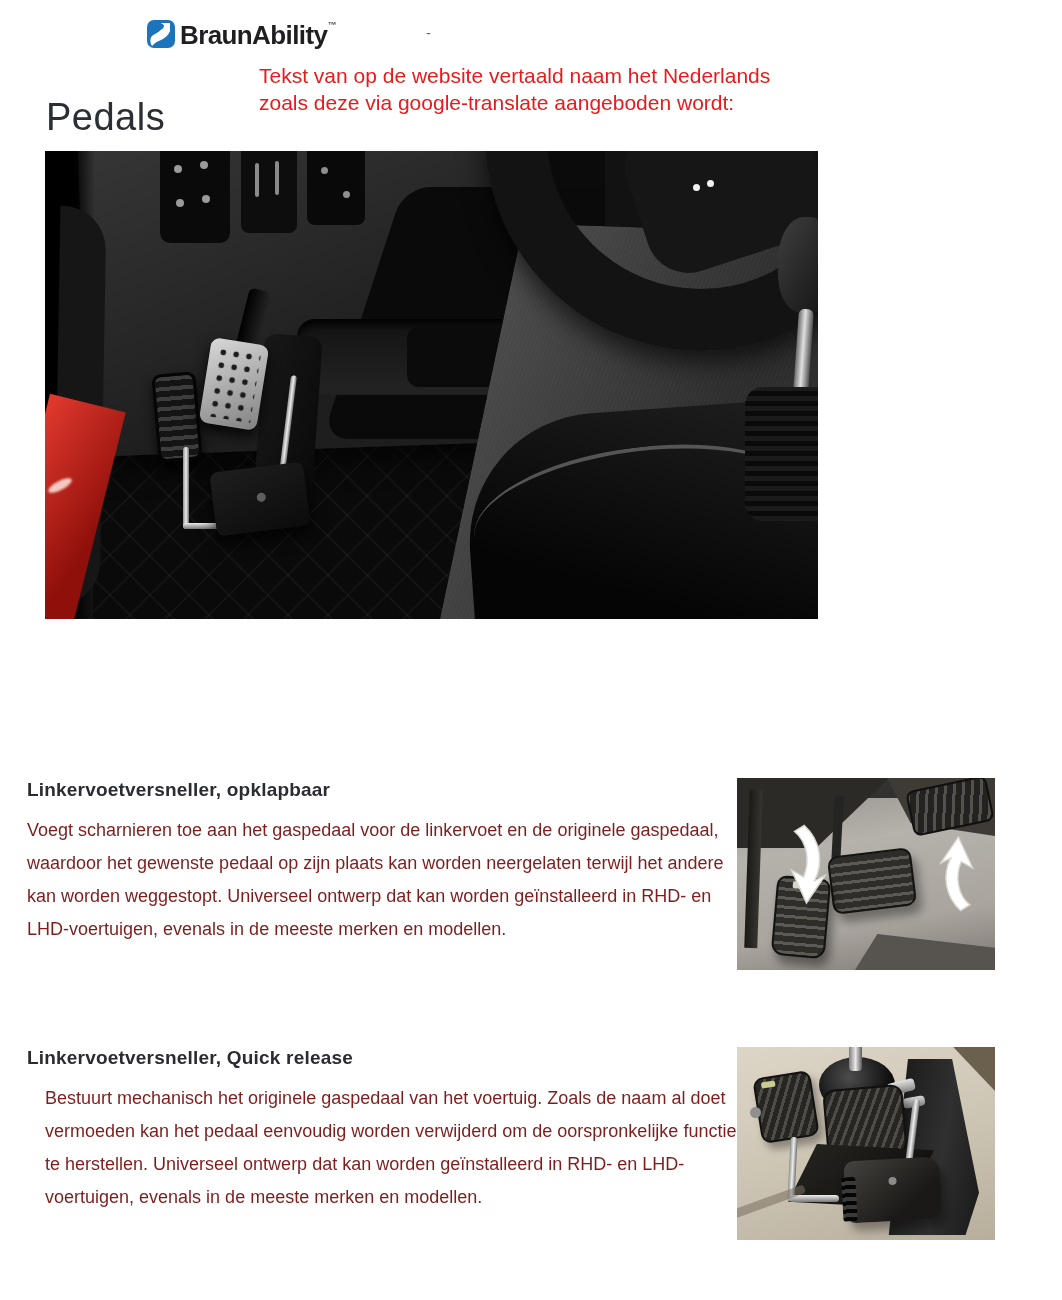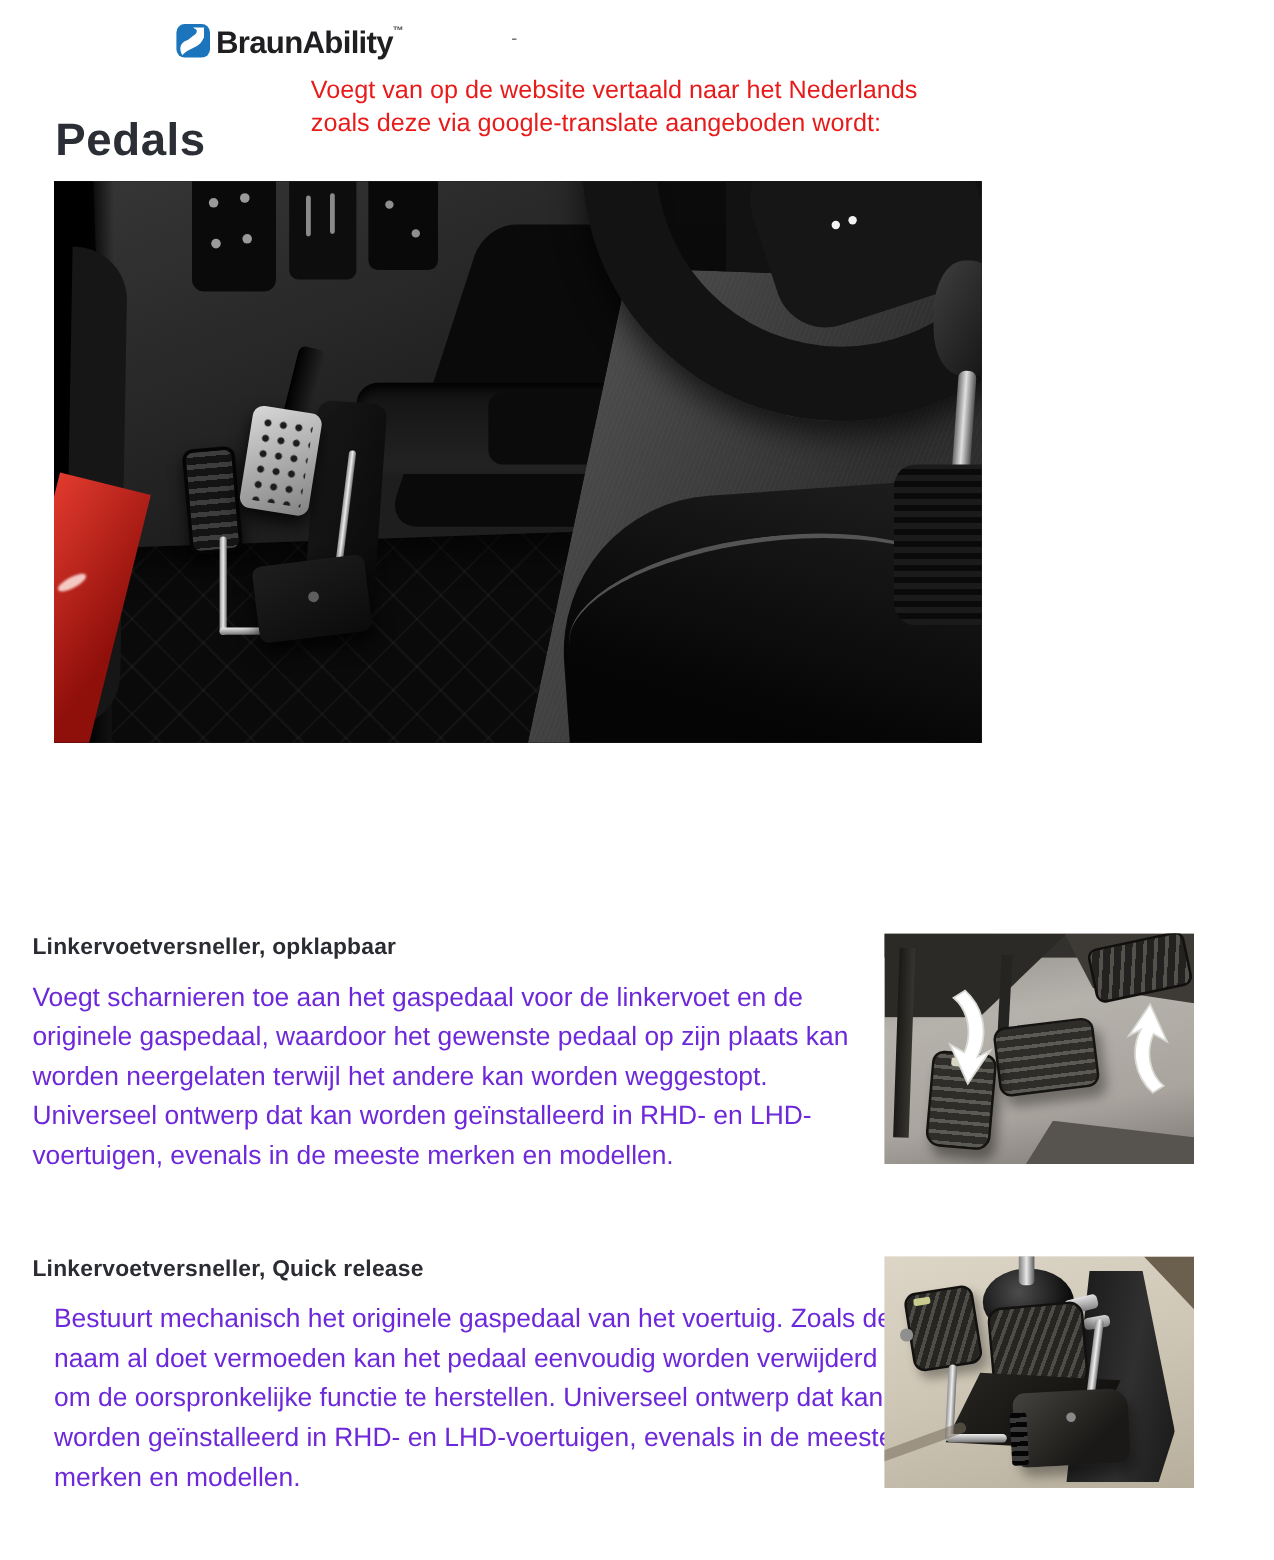--- a/index.html
+++ b/index.html
@@ -11,21 +11,21 @@
   
   .logo-mark { left:147px; top:20px; width:28px; height:28px; border-radius:7px;
                background:#1c75bc; overflow:hidden; }
   .logo-text { left:180px; top:20px; font-size:26px; font-weight:700; color:#1f1f22;
                letter-spacing:-0.6px; }
   .logo-text .tm { font-size:9px; vertical-align:top; color:#4a4a4a; }
   .stray { left:426px; top:24px; font-size:15px; color:#6a6a6a; }
   .annotation { left:259px; top:62px; width:520px; font-size:21px; line-height:27px;
                 color:#e81a1a; }
 
-  h1.page-title { position:absolute; left:46px; top:96px; font-size:38px; font-weight:700;
+  h1.page-title { position:absolute; left:46px; top:96px; font-size:38px; font-weight:400;
                   color:#2b2e34; letter-spacing:0.5px; }
 
   
   .hero { left:45px; top:151px; width:773px; height:468px; overflow:hidden;
           background:#101010; box-shadow:inset 0 0 90px rgba(0,0,0,.75); }
   .hero div { position:absolute; }
   .h-base { inset:0; background:radial-gradient(ellipse at 30% 70%, #1c1c1c, #0b0b0b 75%); }
   .h-carpet { left:48px; top:285px; width:430px; height:183px; background:#0a0a0a;
       background-image:repeating-linear-gradient(45deg, rgba(255,255,255,0.035) 0 2px, transparent 2px 28px),
                        repeating-linear-gradient(-45deg, rgba(255,255,255,0.03) 0 2px, transparent 2px 28px); }
@@ -99,21 +99,21 @@
       background:linear-gradient(160deg,#1e1e1e,#0b0b0b); border-radius:8px;
       box-shadow:0 9px 16px rgba(0,0,0,.8); }
   .h-bracket:after { content:""; position:absolute; left:44px; top:26px; width:9px; height:9px;
       border-radius:50%; background:#5e5e5e; }
 
   
   h2.intro { position:absolute; left:27px; top:638px; width:870px; font-size:30px;
       line-height:37px; font-weight:700; color:#303239; letter-spacing:-0.2px; }
   .sec-title { position:absolute; font-size:19px; font-weight:700; color:#2a2c32;
       letter-spacing:0.2px; }
-  .sec-body { position:absolute; width:700px; font-size:22px; line-height:33px; color:#6d28d9; }
+  .sec-body { position:absolute; width:700px; font-size:18px; line-height:33px; color:#7f1d1d; }
   .t1 { left:27px; top:779px; } .b1 { left:27px; top:814px; }
   .t2 { left:27px; top:1047px; } .b2 { left:45px; top:1082px; }
 
   
   .thumb { overflow:hidden; }
   .thumb div, .thumb span { position:absolute; }
   .thumb1 { left:737px; top:778px; width:258px; height:192px;
       background:linear-gradient(170deg,#8f8b86,#b5b1ab 35%,#a9a49e 72%,#7b7772); }
   .t1-strip { left:0; top:0; width:258px; height:20px; background:#33312e; }
   .t1-wedge { left:0; top:0; width:152px; height:70px; background:#2c2a27;
@@ -190,21 +190,21 @@
   <div class="abs logo-mark">
     <svg width="28" height="28" viewBox="0 0 28 28">
       <path d="M5 26 C11 19 19 21 23 11 L23 3 L14 3 C17 7 13 12 8 14 C3 16 2 21 5 26 Z" fill="#ffffff"></path>
       <path d="M10 3 C14 6 13 10 9 12 C12 11 17 9 17 6 C17 4 14 3 10 3 Z" fill="#1c75bc"></path>
     </svg>
   </div>
   <div class="abs logo-text">
     <span>BraunAbility</span><span class="tm">™</span>
   </div>
   <span class="abs stray">-</span>
-  <p class="abs annotation">Voegt van op de website vertaald naar het Nederlands zoals deze via google-translate aangeboden wordt:</p>
+  <p class="abs annotation">Tekst van op de website vertaald naam het Nederlands zoals deze via google-translate aangeboden wordt:</p>
 
   <h1 class="page-title">Pedals</h1>
 
   <div class="abs hero">
     <div class="h-base"></div>
     <div class="h-carpet"></div>
     <div class="h-dash"></div>
     <div class="h-vent1">
       <i style="left:14px;top:14px"></i>
         <i style="left:40px;top:10px"></i>

